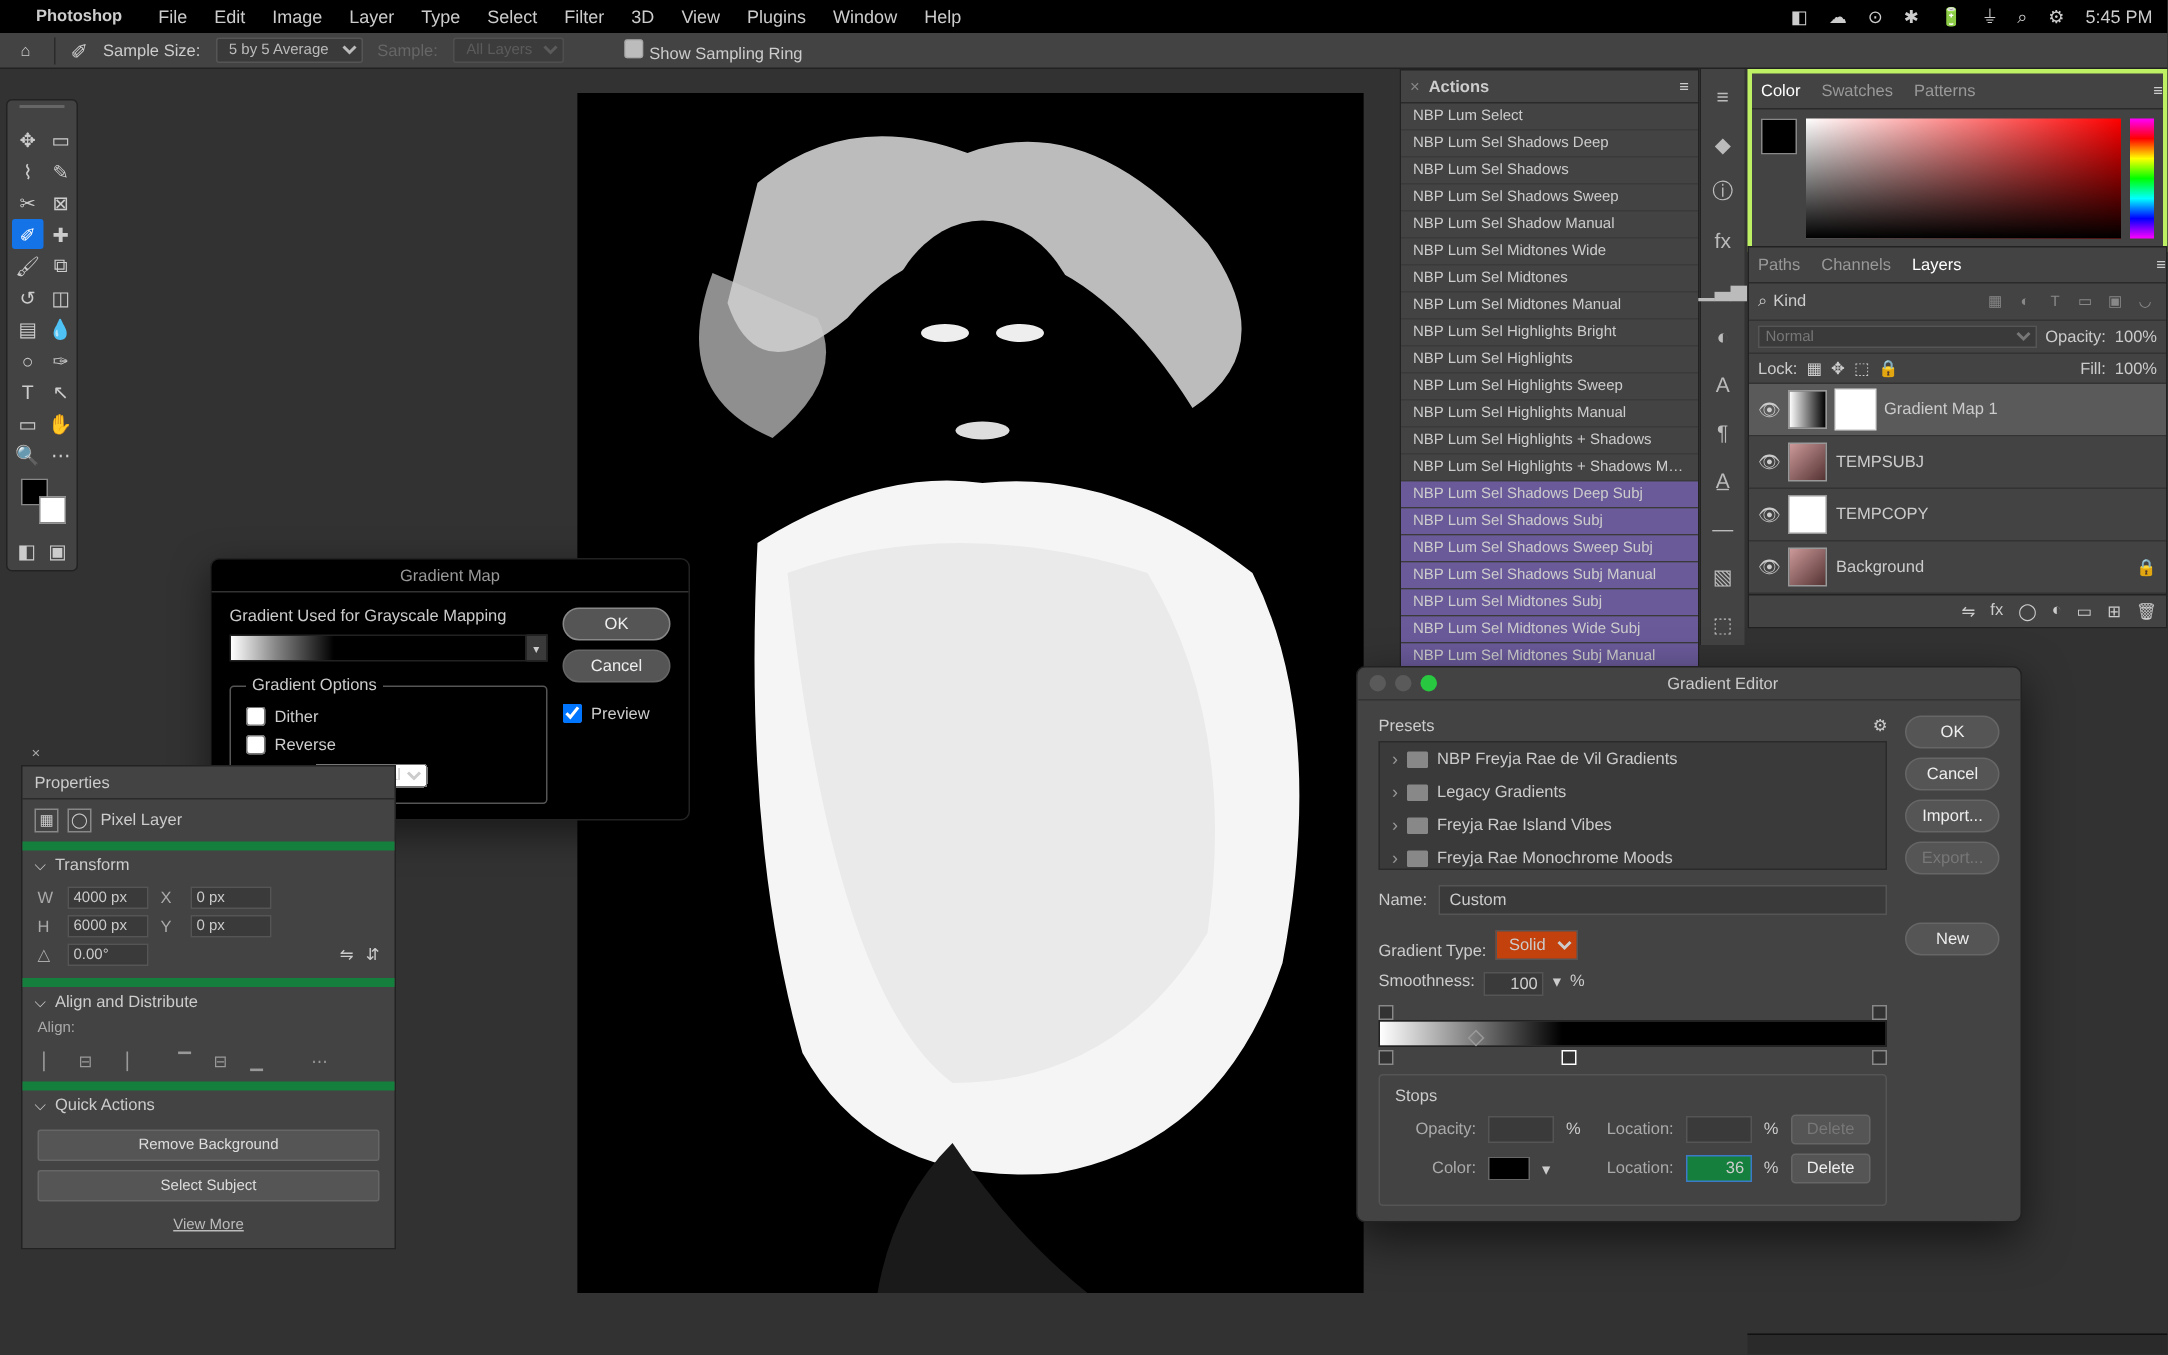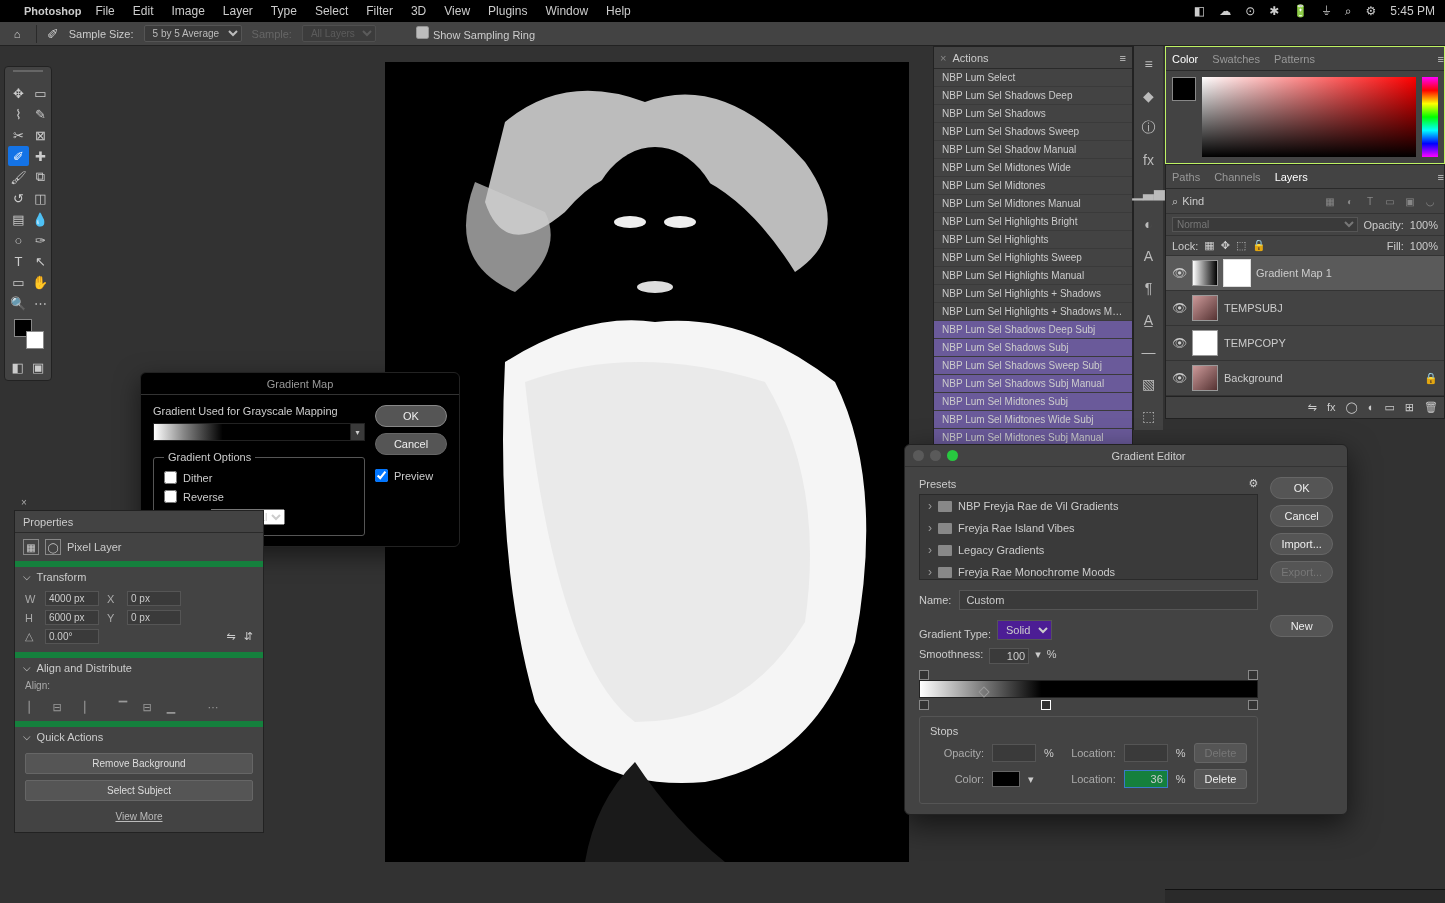--- a/index.html
+++ b/index.html
@@ -1,21 +1,21 @@
 <!DOCTYPE html>
 <html><head>
 <meta charset="utf-8">
 <style>
 *{margin:0;padding:0;box-sizing:border-box;font-family:-apple-system,BlinkMacSystemFont,"Helvetica Neue",sans-serif;font-size:11px;color:#ccc;user-select:none}
 body{background:#323232;width:1445px;height:903px;overflow:hidden;position:relative}
 
 
 .menubar{height:22px;background:#000;display:flex;align-items:center;padding:0 10px;color:#fff}
 .menubar .apple{font-size:14px;margin-right:14px}
-.menubar .app{font-weight:600;margin-right:14px}
+.menubar .app{font-weight:600;margin-right:24px}
 .menubar .menu-item{margin-right:18px;font-size:12px}
 .menubar .spacer{flex:1}
 .menubar .status-icon{margin-left:14px;font-size:12px}
 .menubar .time{margin-left:14px;font-size:12px}
 
 
 .optbar{height:24px;background:#434343;border-bottom:1px solid #222;display:flex;align-items:center;padding:0 8px;gap:10px;font-size:10px;color:#bbb}
 .optbar .home-icon{width:18px;height:18px;display:flex;align-items:center;justify-content:center}
 .optbar .sep{width:1px;height:18px;background:#2a2a2a}
 .optbar .eyedrop{font-size:14px}
@@ -40,21 +40,21 @@
 
 
 .canvas{position:absolute;left:385px;top:16px;width:524px;height:800px;background:#000;display:flex;align-items:center;justify-content:center}
 .canvas svg{width:100%;height:100%}
 
 
 .dock-strip{position:absolute;right:282px;top:0;width:30px;background:#434343;border-left:1px solid #222}
 .dock-strip .icon{height:28px;display:flex;align-items:center;justify-content:center;font-size:14px;color:#bbb;margin-top:4px}
 
 
-.color-panel{position:absolute;right:0;top:0;width:280px;background:#434343;border:1px solid #bef264}
+.color-panel{position:absolute;right:0;top:0;width:280px;background:#434343;border:3px solid #bef264}
 .color-panel .tabs{display:flex;height:24px;align-items:center;padding-left:6px;gap:14px;border-bottom:1px solid #2a2a2a}
 .color-panel .tab{font-size:11px;color:#999}
 .color-panel .tab.active{color:#fff}
 .color-panel .body{height:92px;display:flex;padding:6px;gap:6px}
 .color-panel .fg-sw{width:24px;height:24px;background:#000;border:1px solid #888;align-self:flex-start}
 .color-panel .picker{flex:1;background:linear-gradient(to bottom,rgba(0,0,0,0),#000),linear-gradient(to right,#fff,#f00);position:relative}
 .color-panel .hue{width:16px;background:linear-gradient(to bottom,#f0f,#f00,#ff0,#0f0,#0ff,#00f,#f0f)}
 
 
 .layers-panel{position:absolute;right:0;top:118px;width:280px;background:#434343;border:1px solid #222}
@@ -75,21 +75,21 @@
 .layers-panel .layer .thumb.gm{background:linear-gradient(to right,#fff,#000)}
 .layers-panel .layer .thumb.img{background:linear-gradient(135deg,#c99,#533)}
 .layers-panel .layer .mask{width:26px;height:26px;background:#fff;border:1px solid #fff;outline:1px solid #ddd}
 .layers-panel .layer .name{flex:1;font-size:11px}
 .layers-panel .layer .lock{font-size:11px;color:#aaa}
 .layers-panel .footer{display:flex;justify-content:flex-end;gap:10px;padding:4px 6px;border-top:1px solid #222;height:22px;color:#888;font-size:11px}
 
 
 .actions-panel{position:absolute;right:312px;top:0;width:200px;background:#434343;border:1px solid #222}
 .actions-panel .header{display:flex;align-items:center;height:22px;padding:0 6px;border-bottom:1px solid #2a2a2a}
-.actions-panel .header .title{font-weight:400;font-size:11px}
+.actions-panel .header .title{font-weight:700;font-size:11px}
 .actions-panel .list{max-height:376px;overflow:hidden}
 .actions-panel .action{padding:3px 8px;font-size:10px;border-bottom:1px solid #3a3a3a;white-space:nowrap;overflow:hidden;text-overflow:ellipsis}
 .actions-panel .action.purple{background:#6a5a9a}
 
 
 .gm-dialog{position:absolute;left:140px;top:326px;width:320px;background:#000000;border:1px solid #222;border-radius:6px;box-shadow:0 8px 24px rgba(0,0,0,.5)}
 .gm-dialog .titlebar{height:22px;display:flex;align-items:center;justify-content:center;font-size:11px;color:#999;border-bottom:1px solid #333}
 .gm-dialog .body{padding:10px 12px;display:flex;gap:10px}
 .gm-dialog .left{flex:1}
 .gm-dialog .right{width:72px;display:flex;flex-direction:column;gap:6px}
@@ -138,21 +138,21 @@
 .ge-window button{background:#555;border:1px solid #666;color:#eee;border-radius:12px;padding:4px 0;font-size:11px}
 .ge-window button:disabled{color:#777}
 .ge-window .presets-label{font-size:11px;margin-bottom:4px;display:flex;justify-content:space-between;align-items:center}
 .ge-window .preset-list{background:#3a3a3a;border:1px solid #2a2a2a;height:86px;overflow:hidden}
 .ge-window .preset-item{display:flex;align-items:center;gap:6px;padding:4px 8px;font-size:11px}
 .ge-window .preset-item::before{content:"›";color:#999;font-size:12px}
 .ge-window .preset-item .folder{width:14px;height:11px;background:#888;border-radius:1px}
 .ge-window .name-row{display:flex;align-items:center;gap:8px;margin-top:10px;font-size:11px}
 .ge-window .name-row input{flex:1;background:#3a3a3a;border:1px solid #555;color:#ccc;padding:3px 6px;font-size:11px}
 .ge-window .type-row{display:flex;align-items:flex-end;gap:6px;margin-top:10px;font-size:11px}
-.ge-window .type-row select{background:#4c1d95;border:1px solid #555;color:#ccc;font-size:11px;padding:2px 4px}
+.ge-window .type-row select{background:#c2410c;border:1px solid #555;color:#ccc;font-size:11px;padding:2px 4px}
 .ge-window .smooth-row{display:flex;gap:6px;margin-top:8px;font-size:11px}
 .ge-window .smooth-row input{width:40px;background:#3a3a3a;border:1px solid #555;color:#ccc;font-size:11px;padding:1px 3px;text-align:right}
 .ge-window .grad-edit{margin-top:6px;position:relative;height:40px}
 .ge-window .grad-edit .bar{position:absolute;left:0;right:0;top:10px;height:18px;background:linear-gradient(to right,#fff 0%,#aaa 12%,#000 36%,#000 100%);border:1px solid #222}
 .ge-window .grad-edit .ostop{position:absolute;top:0;width:10px;height:10px;background:#333;border:1px solid #888}
 .ge-window .grad-edit .cstop{position:absolute;bottom:0;width:10px;height:10px;background:#333;border:1px solid #888}
 .ge-window .grad-edit .mid{position:absolute;bottom:14px;width:8px;height:8px;transform:rotate(45deg);border:1px solid #999}
 .ge-window .stops-group{border:1px solid #555;border-radius:3px;padding:8px 10px;margin-top:6px}
 .ge-window .stops-group .title{font-size:11px;margin-bottom:6px}
 .ge-window .stop-row{display:flex;align-items:center;gap:8px;font-size:11px;margin-bottom:6px}
@@ -506,25 +506,25 @@
           <span>Presets</span>
           <span>⚙</span>
         </div>
         <div class="preset-list">
           <div class="preset-item">
               <span class="folder"></span>
               <span>NBP Freyja Rae de Vil Gradients</span>
             </div>
           <div class="preset-item">
               <span class="folder"></span>
-              <span>Freyja Rae Island Vibes</span>
+              <span>Legacy Gradients</span>
             </div>
           <div class="preset-item">
               <span class="folder"></span>
-              <span>Legacy Gradients</span>
+              <span>Freyja Rae Island Vibes</span>
             </div>
           <div class="preset-item">
               <span class="folder"></span>
               <span>Freyja Rae Monochrome Moods</span>
             </div>
         </div>
         <div class="name-row">
           <span>Name:</span>
           <input value="Custom" style="">
         </div>

